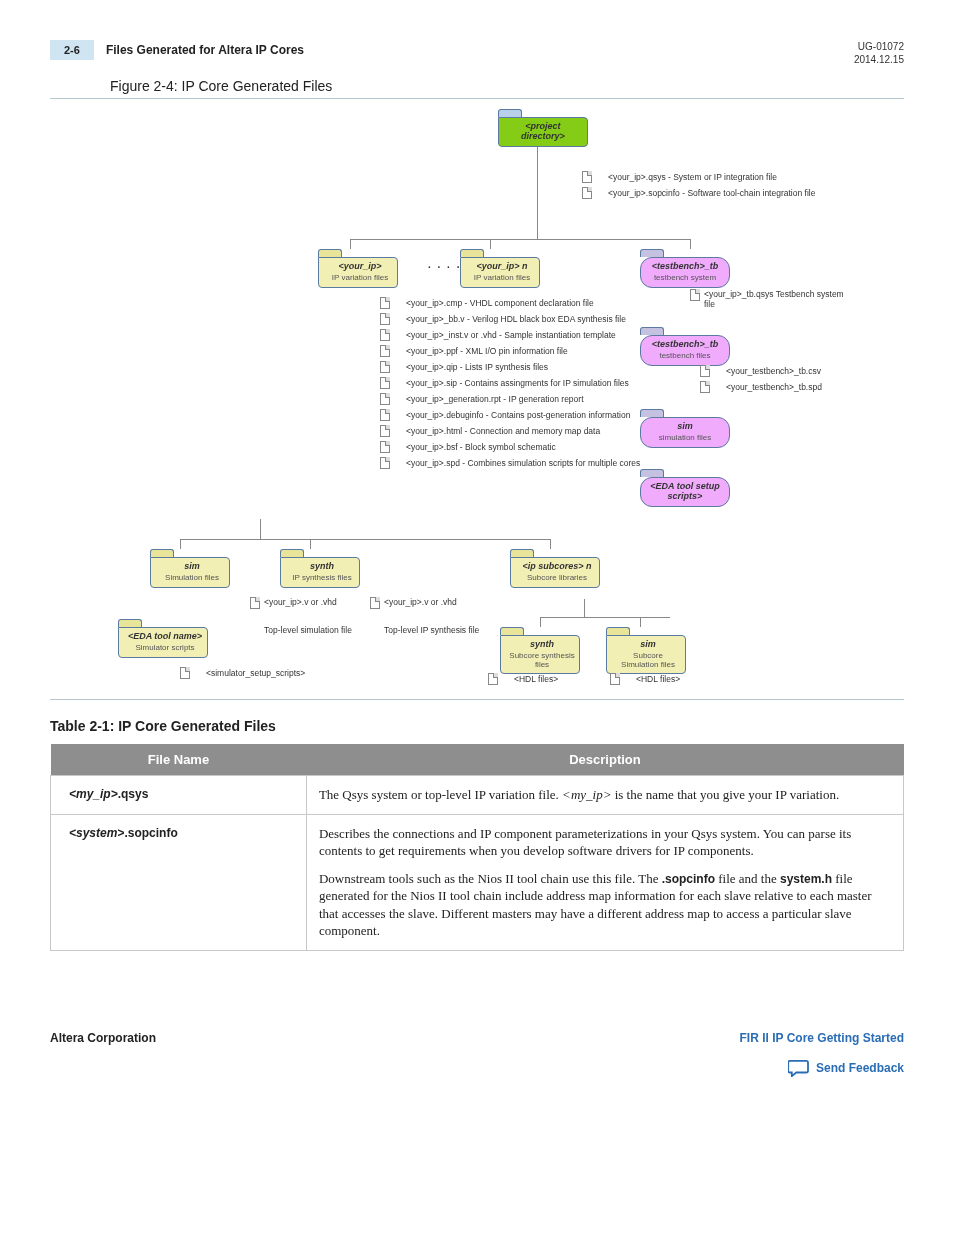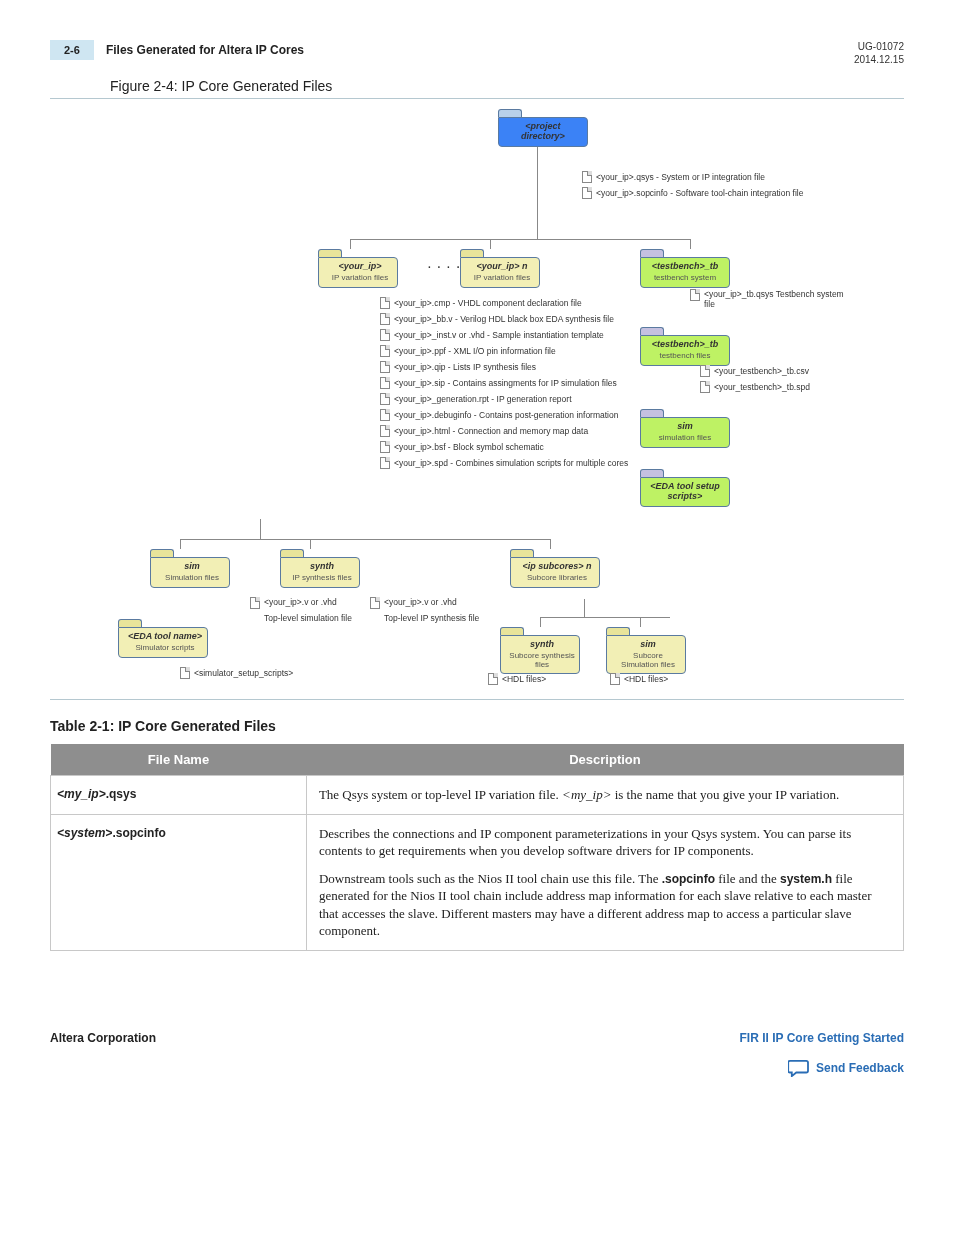--- a/index.html
+++ b/index.html
@@ -14,36 +14,36 @@
   .figure-area { border-top: 1px solid #b5c8d0; border-bottom: 1px solid #b5c8d0; padding: 10px 0 10px 0; min-height: 590px; position: relative; }
 
   
   .diagram { position: relative; width: 100%; height: 580px; font-size: 9px; color: #333; }
   .folder { position: absolute; width: 80px; }
   .folder-tab { width: 24px; height: 8px; border: 1px solid #5a7aa0; border-bottom: none; border-radius: 3px 3px 0 0; }
   .folder-body { border: 1px solid #5a7aa0; padding: 4px 4px; border-radius: 0 4px 4px 4px; text-align: center; line-height: 1.1; }
   .folder-body .fname { font-weight: bold; font-style: italic; display:block; }
   .folder-body .fdesc { font-size: 8px; color: #555; display:block; margin-top:2px; }
   .blue .folder-tab { background: #b8d0ea; }
-  .blue .folder-body { background: #3b82f6; }
+  .blue .folder-body { background: #84cc16; }
   .yellow .folder-tab { background: #e8e49a; }
   .yellow .folder-body { background: #f2efb5; padding-left: 8px; }
   .purple .folder-tab { background: #c5c1e0; }
-  .purple .folder-body { background: #bef264; }
-  .fileline { position: absolute; display: flex; align-items: center; gap: 4px; font-size: 8.5px; }
+  .purple .folder-body { background: #f0abfc; border-radius: 12px; }
+  .fileline { position: absolute; display: flex; align-items: center; gap: 16px; font-size: 8.5px; }
   .fileicon { width: 10px; height: 12px; border: 1px solid #888; background: #fff; position: relative; flex-shrink: 0; }
   .fileicon::after { content:""; position:absolute; top:-1px; right:-1px; width:4px; height:4px; background:#ddd; border-left:1px solid #888; border-bottom:1px solid #888;}
   .dots { position: absolute; font-weight: bold; letter-spacing: 2px; font-size:10px;}
   .conn { position: absolute; background: #888; }
 
   .table-title { font-size: 14px; font-weight: bold; margin: 18px 0 10px 0; }
   table { width: 100%; border-collapse: collapse; font-size: 13px; }
   th { background: #8e8e8e; color: #fff; font-weight: bold; padding: 8px 10px; text-align: center; font-size: 13px; }
   td { border: 1px solid #c8c8c8; padding: 10px 12px; vertical-align: top; line-height: 1.35; font-family: Georgia, serif; color: #222; }
-  td.fname-cell { width: 30%; font-family: Arial, sans-serif; font-size: 12px; font-weight: bold; padding-left: 6px;}
+  td.fname-cell { width: 30%; font-family: Arial, sans-serif; font-size: 12px; font-weight: bold; padding-left: 18px;}
   td p + p { margin-top: 10px; }
   .ital { font-style: italic; }
   .bold { font-weight: bold; font-family: Arial, sans-serif; font-size: 12px;}
 
   .footer { display: flex; justify-content: space-between; align-items: flex-start; margin-top: 80px; }
   .footer-left { font-size: 12px; font-weight: bold; }
   .footer-right { text-align: right; }
   .footer-right .link { font-size: 12px; font-weight: bold; color: #2a6db5; }
   .feedback { display: flex; align-items: center; justify-content: flex-end; gap: 6px; margin-top: 14px; font-size: 12px; font-weight: bold; color: #2a6db5; }
   .feedback svg { width: 22px; height: 18px; }

